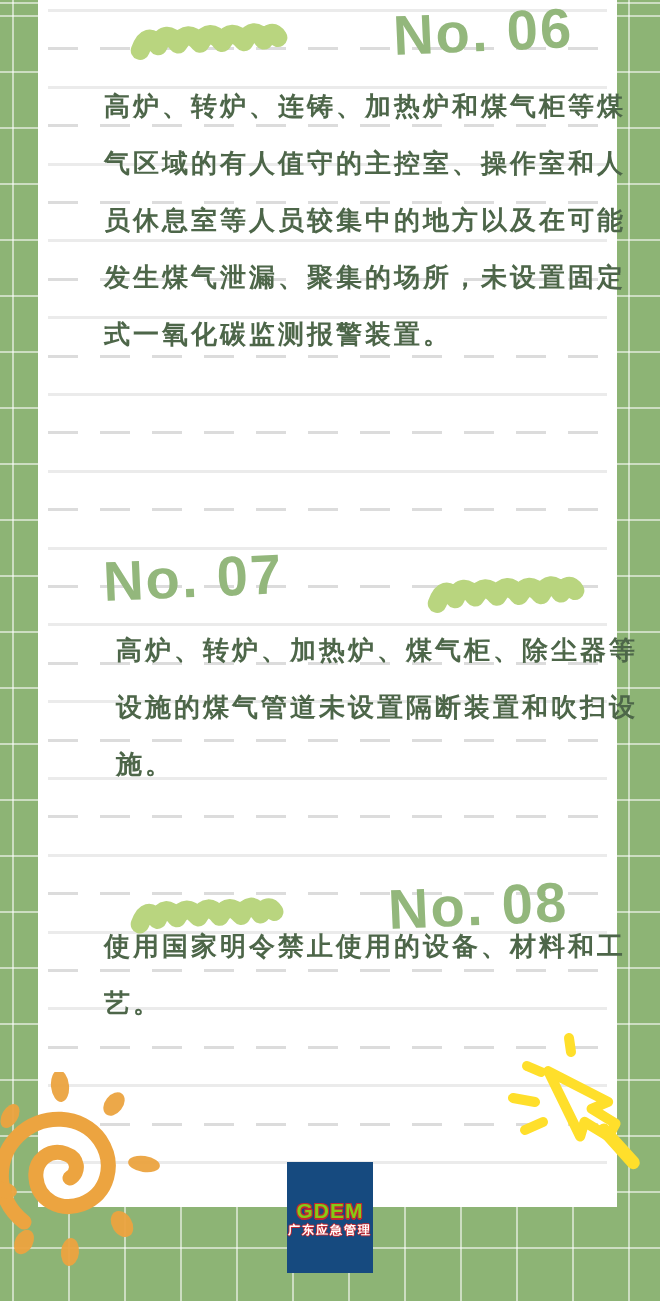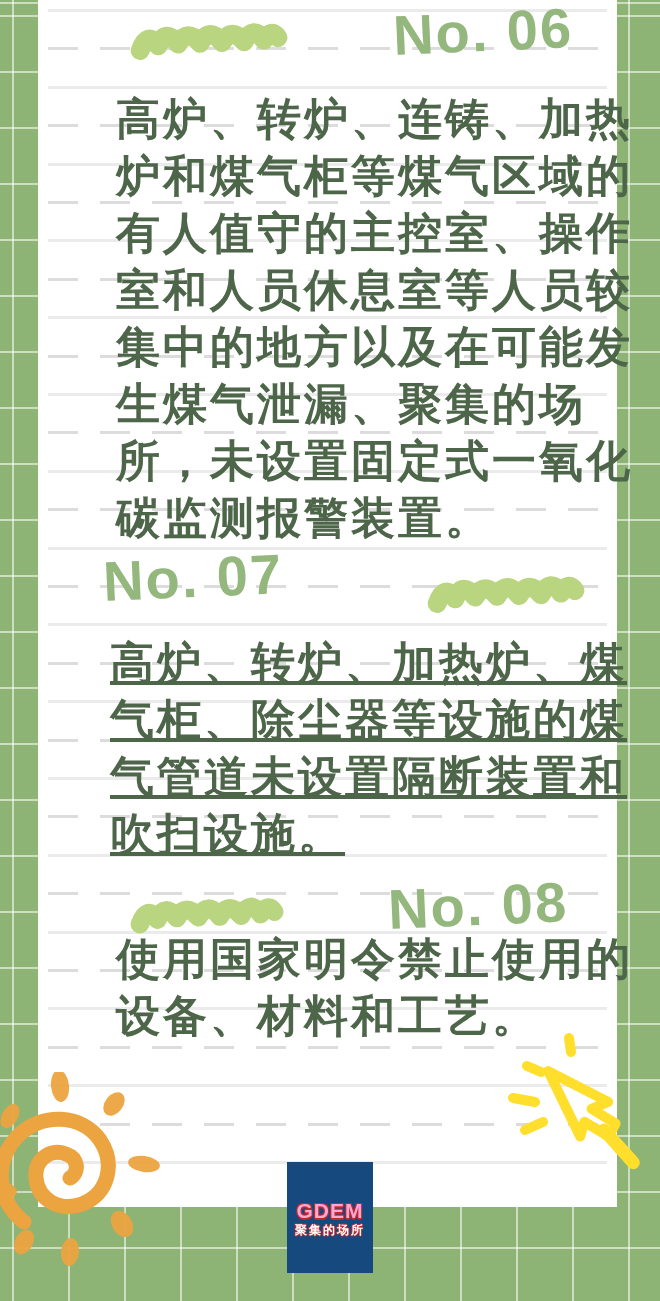--- a/index.html
+++ b/index.html
@@ -38,46 +38,46 @@
   .sec-no{
     position:absolute;
     color:var(--heading-green);
     font-size:56px;font-weight:bold;letter-spacing:2px;
     transform:rotate(-2.5deg);
     white-space:nowrap;
     line-height:1;
   }
   .body-text{
     position:absolute;
-    margin:16px;
+    margin:4px;
     color:var(--text-green);
-    font-size:44px;font-weight:bold;
+    font-size:26px;font-weight:bold;
     line-height:57px;letter-spacing:3px;
     width:522px;
     word-break:break-all;
   }
   .scribble{position:absolute;transform:rotate(-2deg);}
   
   .no06{top:4px;right:44px;}           
   .scr06{left:90px;top:20px;}
   .bodytext06{left:62px;top:74px;}
   .no07{left:65px;top:550px;}
   .scr07{left:385px;top:573px;}
-  .bodytext07{left:56px;top:618px;text-decoration:underline;}
+  .bodytext07{left:74px;top:618px;}
   .scr08{left:90px;top:894px;}
   .no08{top:878px;right:49px;}
   .bodytext08{left:62px;top:914px;}
   .logo{
     position:absolute;left:287px;top:1162px;width:86px;height:111px;
     background:var(--logo-blue);
     display:flex;flex-direction:column;align-items:center;justify-content:center;
     gap:3px;z-index:3;
   }
   .logo .acronym{
-    color:#f9a8d4;font-size:21px;font-weight:bold;letter-spacing:1px;line-height:1;
+    color:#84cc16;font-size:21px;font-weight:bold;letter-spacing:1px;line-height:1;
     text-shadow:-1px -1px 0 var(--logo-red),1px -1px 0 var(--logo-red),-1px 1px 0 var(--logo-red),1px 1px 0 var(--logo-red),0 2px 0 var(--logo-red);
   }
   .logo .cname{
     color:#fff;font-size:12px;font-weight:bold;letter-spacing:2px;line-height:1;
     text-shadow:-1px 0 0 var(--logo-red),1px 0 0 var(--logo-red),0 -1px 0 var(--logo-red),0 1px 0 var(--logo-red);
     white-space:nowrap;
   }
   .sun{position:absolute;left:-28px;top:1072px;z-index:2;}
   .arrow{position:absolute;left:505px;top:1032px;z-index:2;}
 </style>
@@ -173,16 +173,16 @@
       </g>
       <path d="M22 34 L36 40"></path>
       <path d="M8 66 L30 70"></path>
       <path d="M20 98 L38 90"></path>
       <path d="M64 6 L66 20"></path>
     </g>
   </svg>
 
   <div class="logo">
     <div class="acronym">GDEM</div>
-    <div class="cname">聚集的场所</div>
+    <div class="cname">广东应急管理</div>
   </div>
 
 </div>
 
 </body></html>

